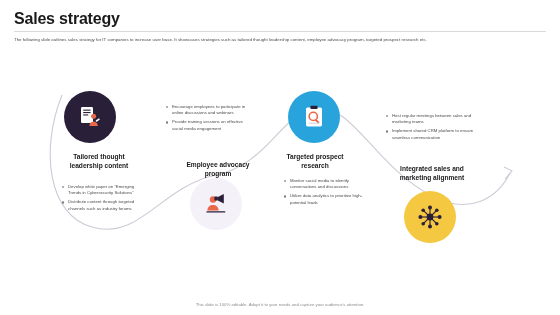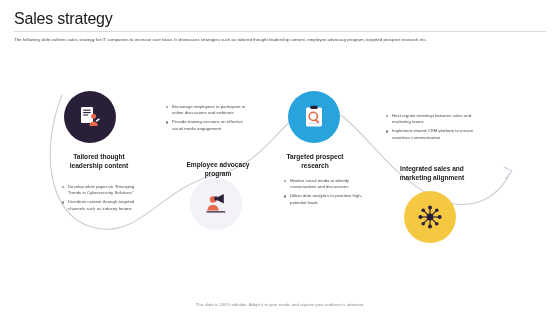--- a/index.html
+++ b/index.html
@@ -5,21 +5,21 @@
   html,body{margin:0;padding:0;}
   body{
     width:560px;height:315px;background:#ffffff;
     font-family:"Liberation Sans", sans-serif;
     color:#2b2b2b;overflow:hidden;position:relative;
   }
   .slide{position:absolute;inset:0;}
 
   .title{
     position:absolute;left:14px;top:10px;
-    font-size:16px;font-weight:normal;color:#1a1a1a;letter-spacing:-0.2px;
+    font-size:16px;font-weight:bold;color:#1a1a1a;letter-spacing:-0.2px;
   }
   .title-rule{
     position:absolute;left:14px;top:31px;width:532px;height:1px;background:#d9d9d9;
   }
   .subtitle{
     position:absolute;left:14px;top:36px;width:534px;
     font-size:4.4px;line-height:7px;color:#4a4a4a;
   }
 
   

